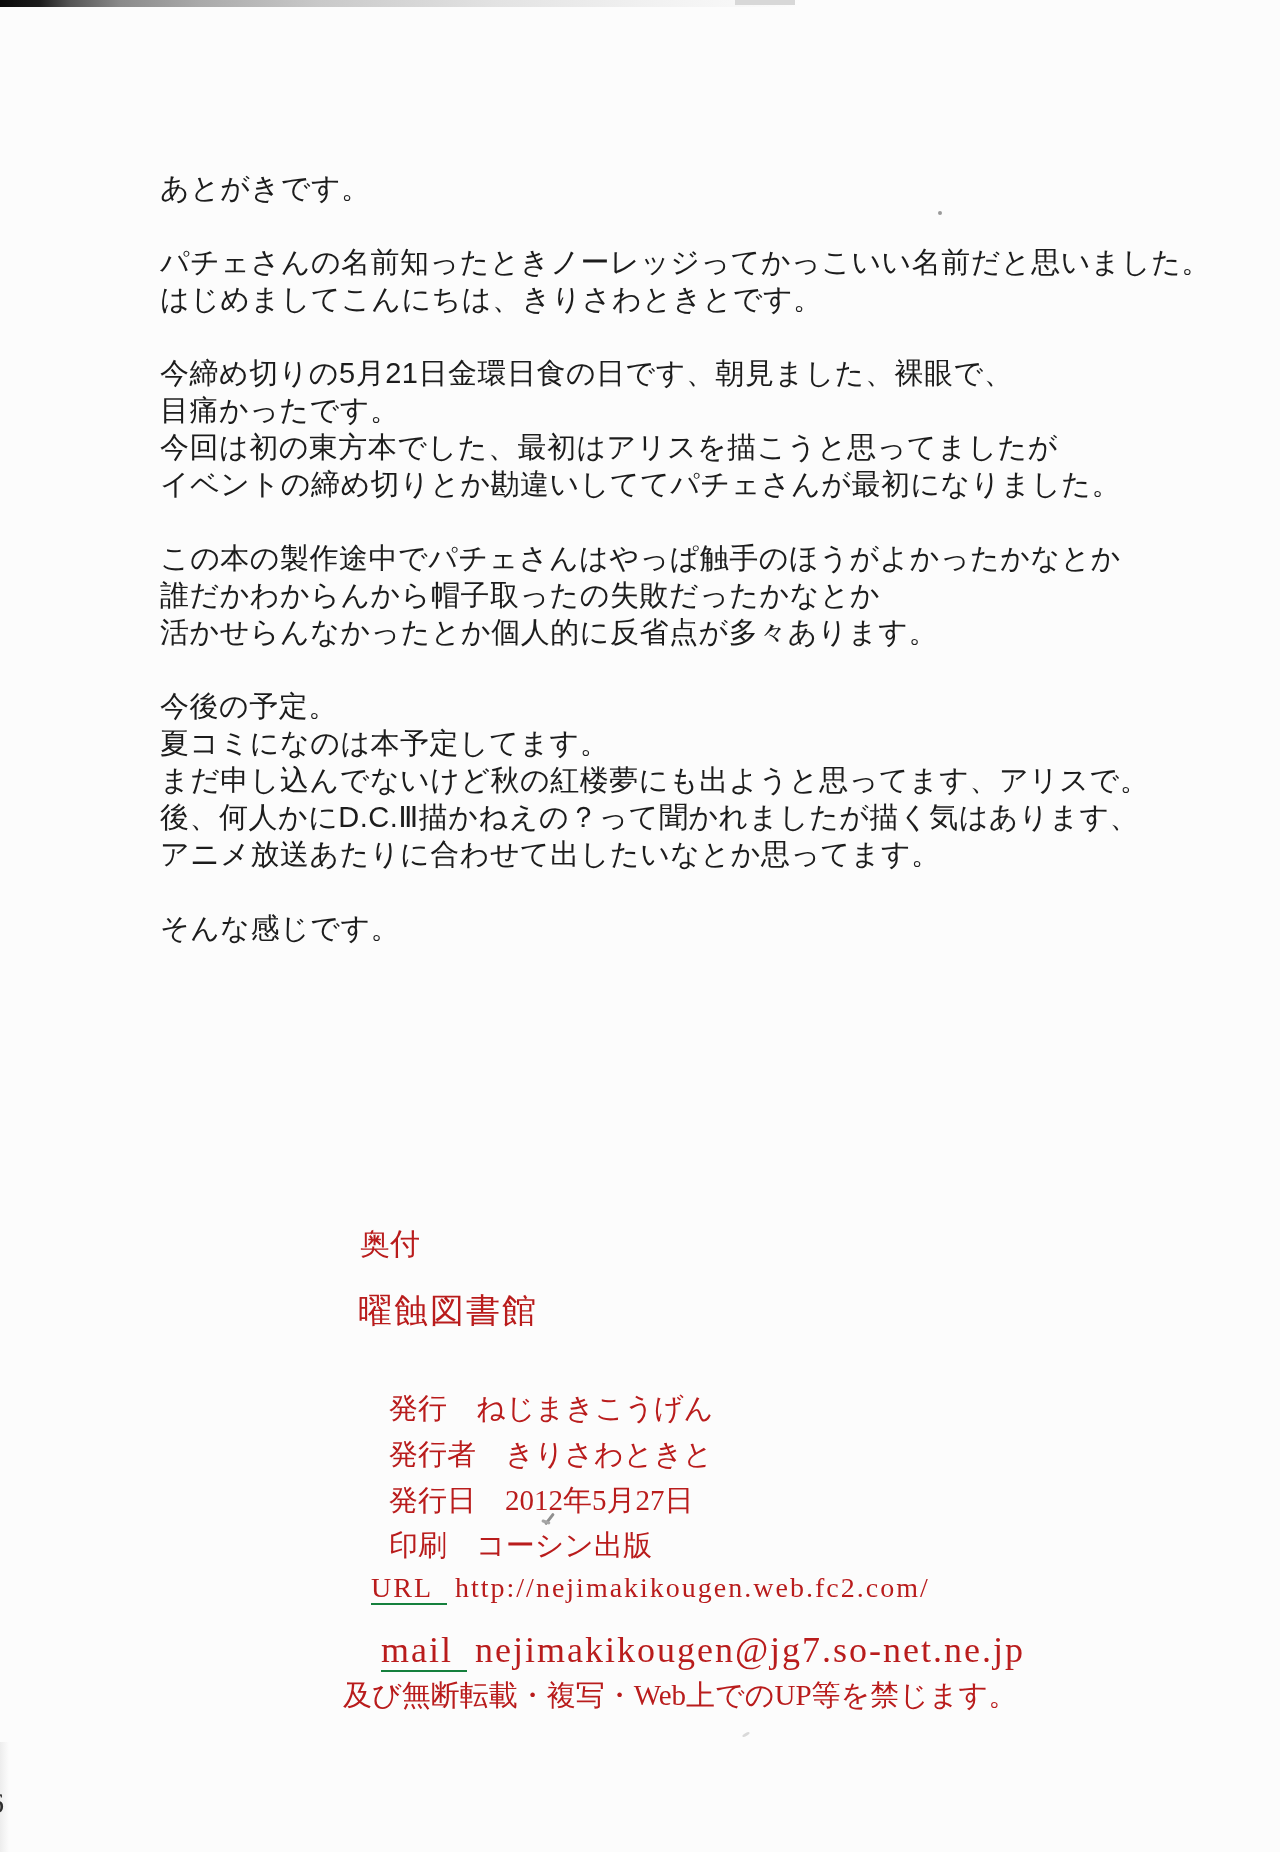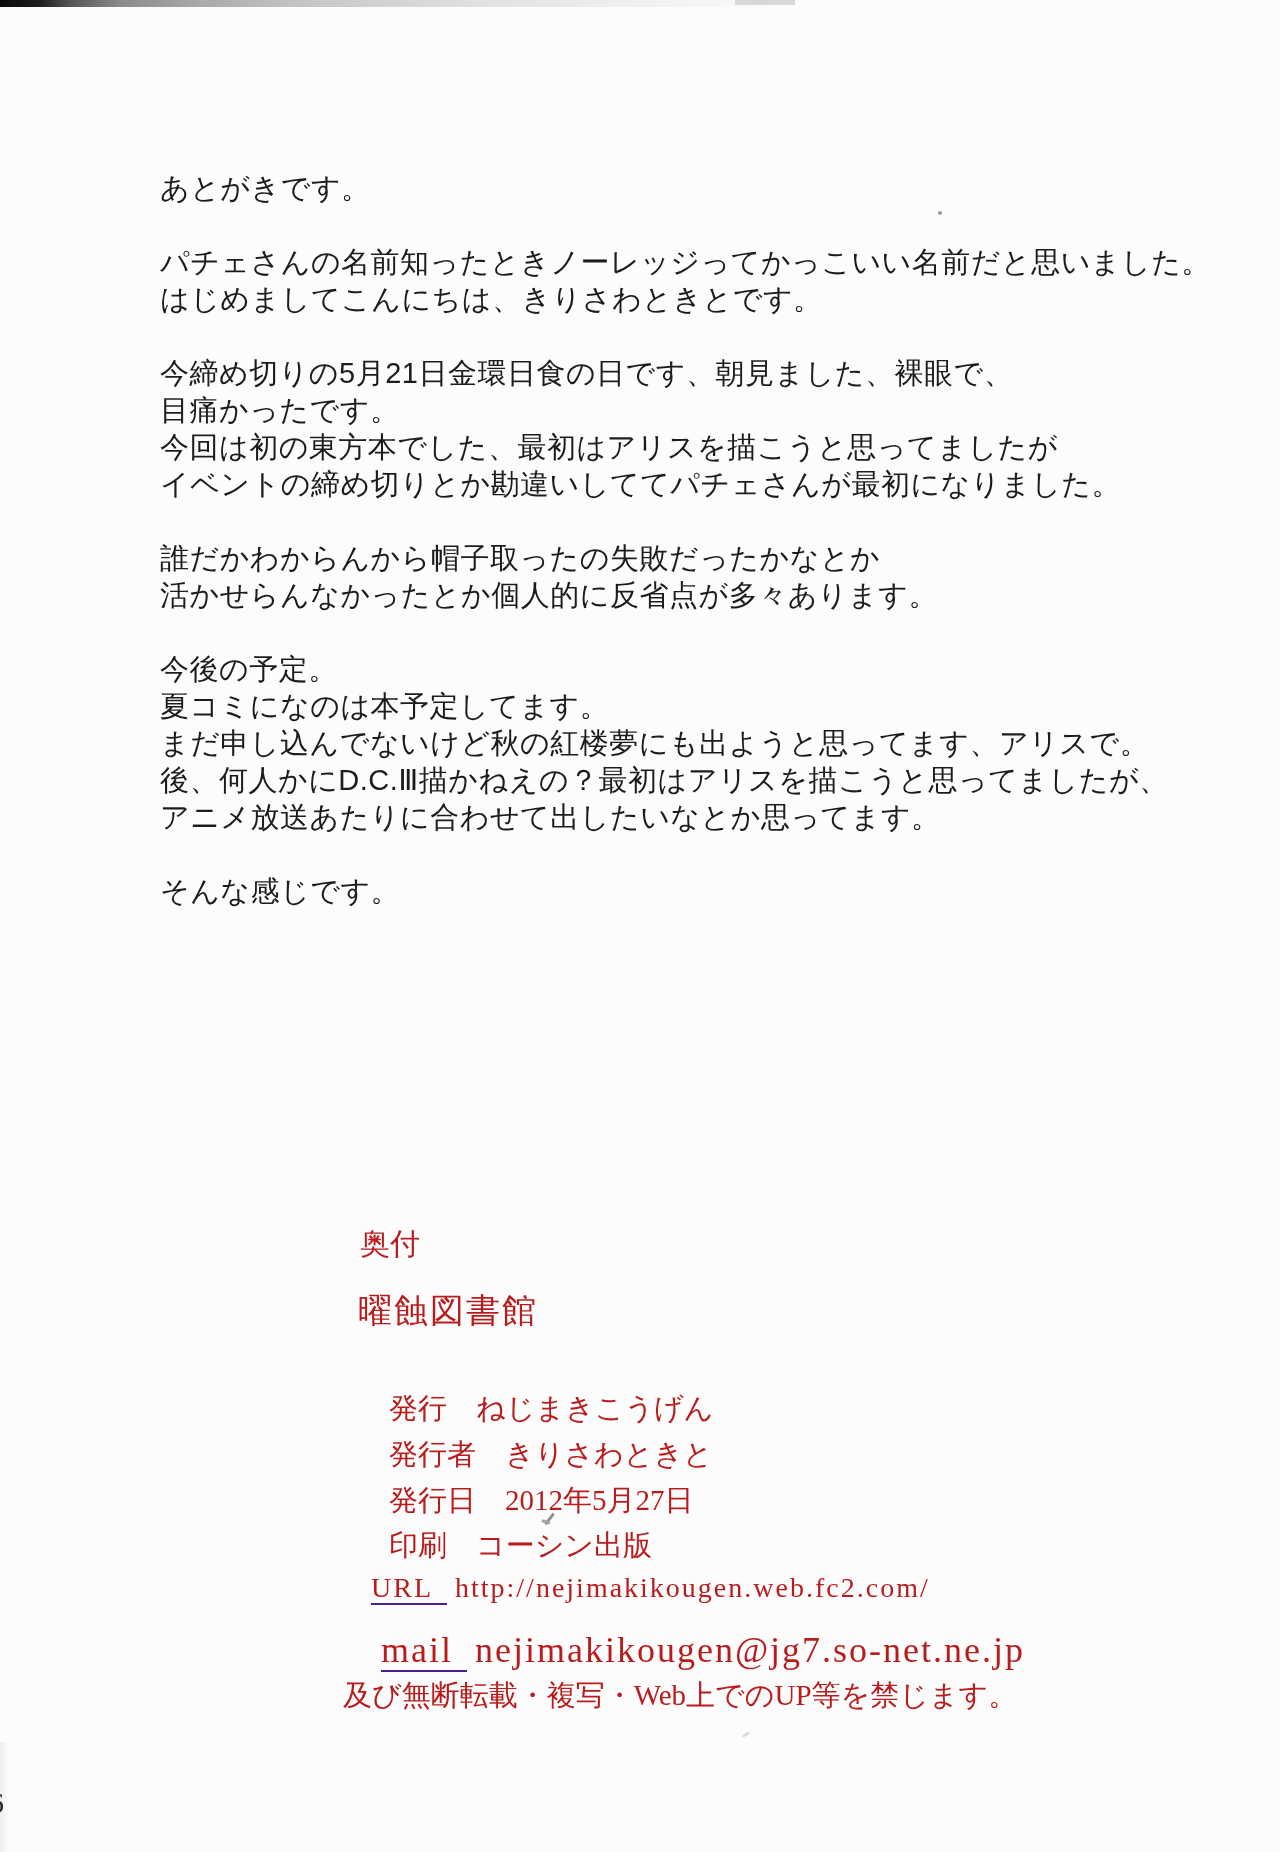--- a/index.html
+++ b/index.html
@@ -44,21 +44,21 @@
   .col-heading{left:360px;top:1224px;font-size:30px;}
   .col-title{left:358px;top:1288px;font-size:34px;letter-spacing:2px;}
   .col-row{left:360px;font-size:29px;}
   .col-row .val{margin-left:29px;}
   .row-publisher{top:1356px;}
   .row-author{top:1402px;}
   .row-date{top:1448px;}
   .row-printer{top:1493px;}
   .row-url{left:343px;top:1540px;font-size:28px;}
   .row-mail{left:345px;top:1587px;font-size:36px;}
-  .u-lbl{border-bottom:2px solid #4c1d95;padding-right:14px;margin-right:8px;letter-spacing:2px;}
+  .u-lbl{border-bottom:2px solid #15803d;padding-right:14px;margin-right:8px;letter-spacing:2px;}
   .lat{letter-spacing:2px;}
   .row-notice1{left:343px;top:1631px;font-size:29px;}
   .row-notice2{left:343px;top:1676px;font-size:29px;}
   .partial-num{
     position:absolute;left:-11px;top:1786px;font-size:30px;color:#2e2e2e;
     font-family:"Liberation Serif","DejaVu Serif",serif;
   }
 </style>
 </head>
 <body>
@@ -76,27 +76,28 @@
     <div class="aw-line">あとがきです。</div>
     <div class="aw-line"></div>
     <div class="aw-line">パチェさんの名前知ったときノーレッジってかっこいい名前だと思いました。</div>
     <div class="aw-line">はじめましてこんにちは、きりさわときとです。</div>
     <div class="aw-line"></div>
     <div class="aw-line">今締め切りの5月21日金環日食の日です、朝見ました、裸眼で、</div>
     <div class="aw-line">目痛かったです。</div>
     <div class="aw-line">今回は初の東方本でした、最初はアリスを描こうと思ってましたが</div>
     <div class="aw-line">イベントの締め切りとか勘違いしててパチェさんが最初になりました。</div>
     <div class="aw-line"></div>
+    <div class="aw-line">この本の製作途中でパチェさんはやっぱ触手のほうがよかったかなとか</div>
     <div class="aw-line">誰だかわからんから帽子取ったの失敗だったかなとか</div>
     <div class="aw-line">活かせらんなかったとか個人的に反省点が多々あります。</div>
     <div class="aw-line"></div>
     <div class="aw-line">今後の予定。</div>
     <div class="aw-line">夏コミになのは本予定してます。</div>
     <div class="aw-line">まだ申し込んでないけど秋の紅楼夢にも出ようと思ってます、アリスで。</div>
-    <div class="aw-line">後、何人かにD.C.Ⅲ描かねえの？最初はアリスを描こうと思ってましたが、</div>
+    <div class="aw-line">後、何人かにD.C.Ⅲ描かねえの？って聞かれましたが描く気はあります、</div>
     <div class="aw-line">アニメ放送あたりに合わせて出したいなとか思ってます。</div>
     <div class="aw-line"></div>
     <div class="aw-line">そんな感じです。</div>
   </div>
 
   <div class="col col-heading">奥付</div>
   <div class="col col-title">曜蝕図書館</div>
 
   <div class="col col-row row-publisher">
     <span class="lbl">発行</span><span class="val">ねじまきこうげん</span>

